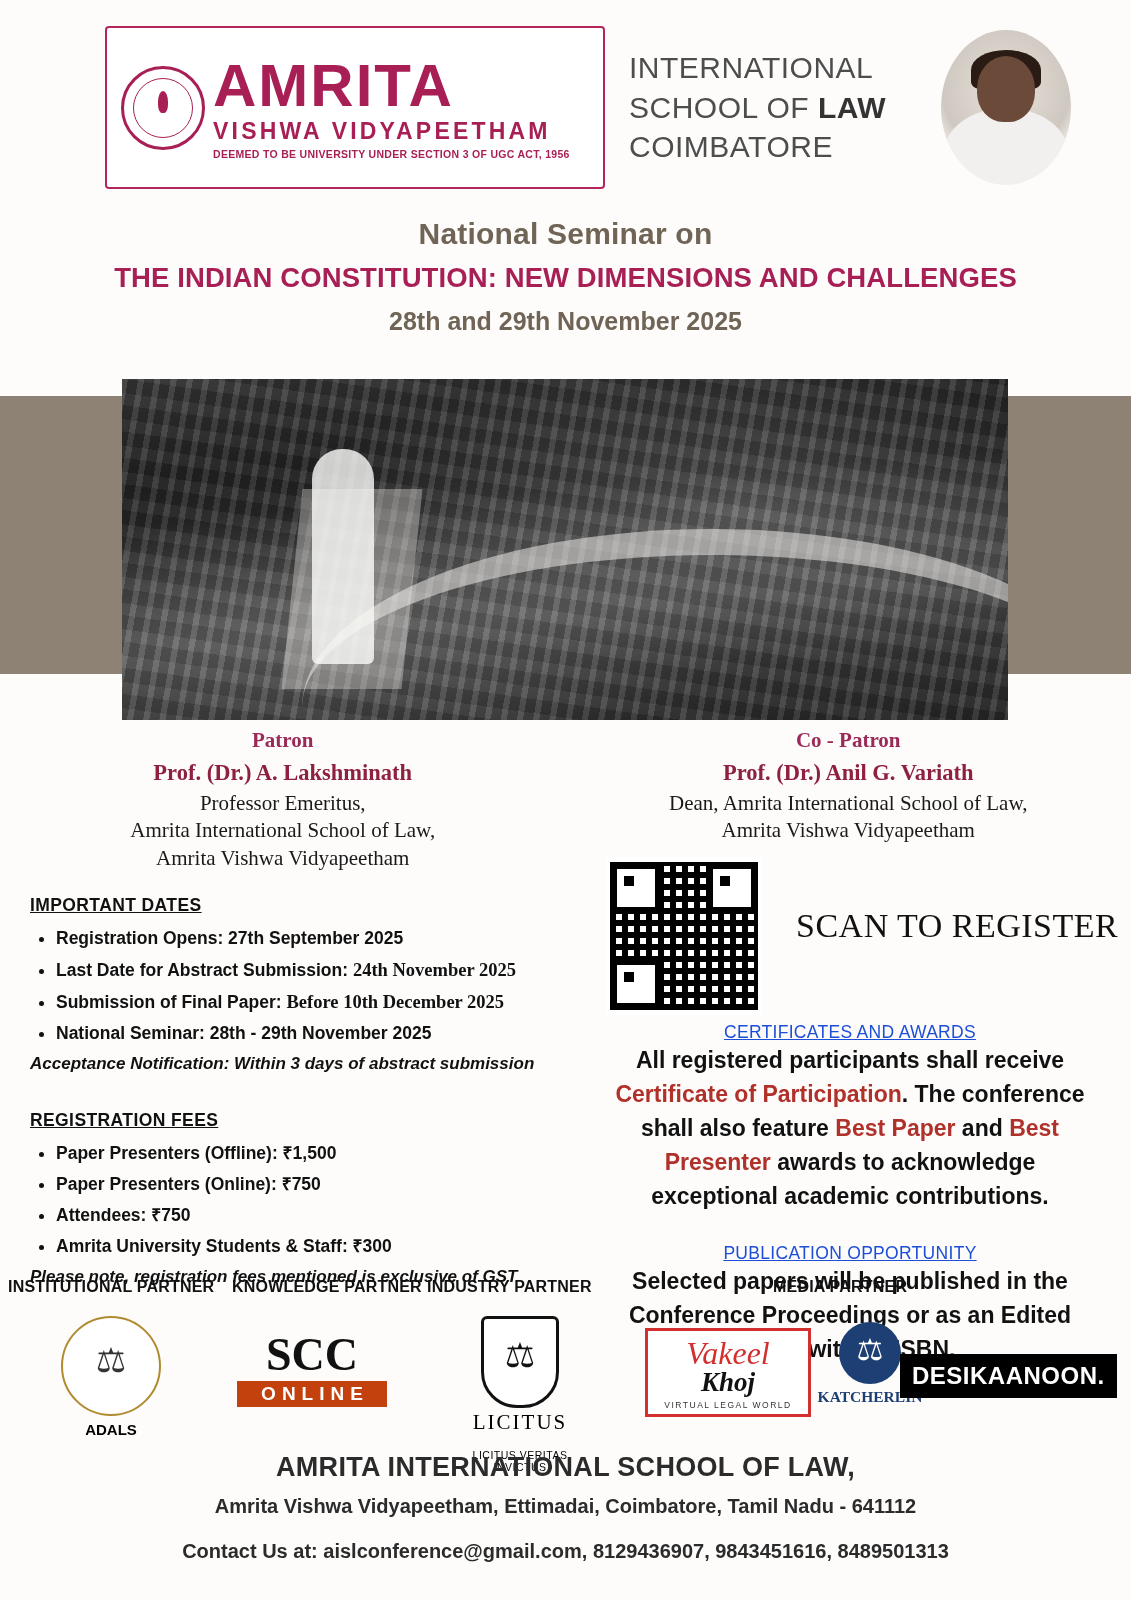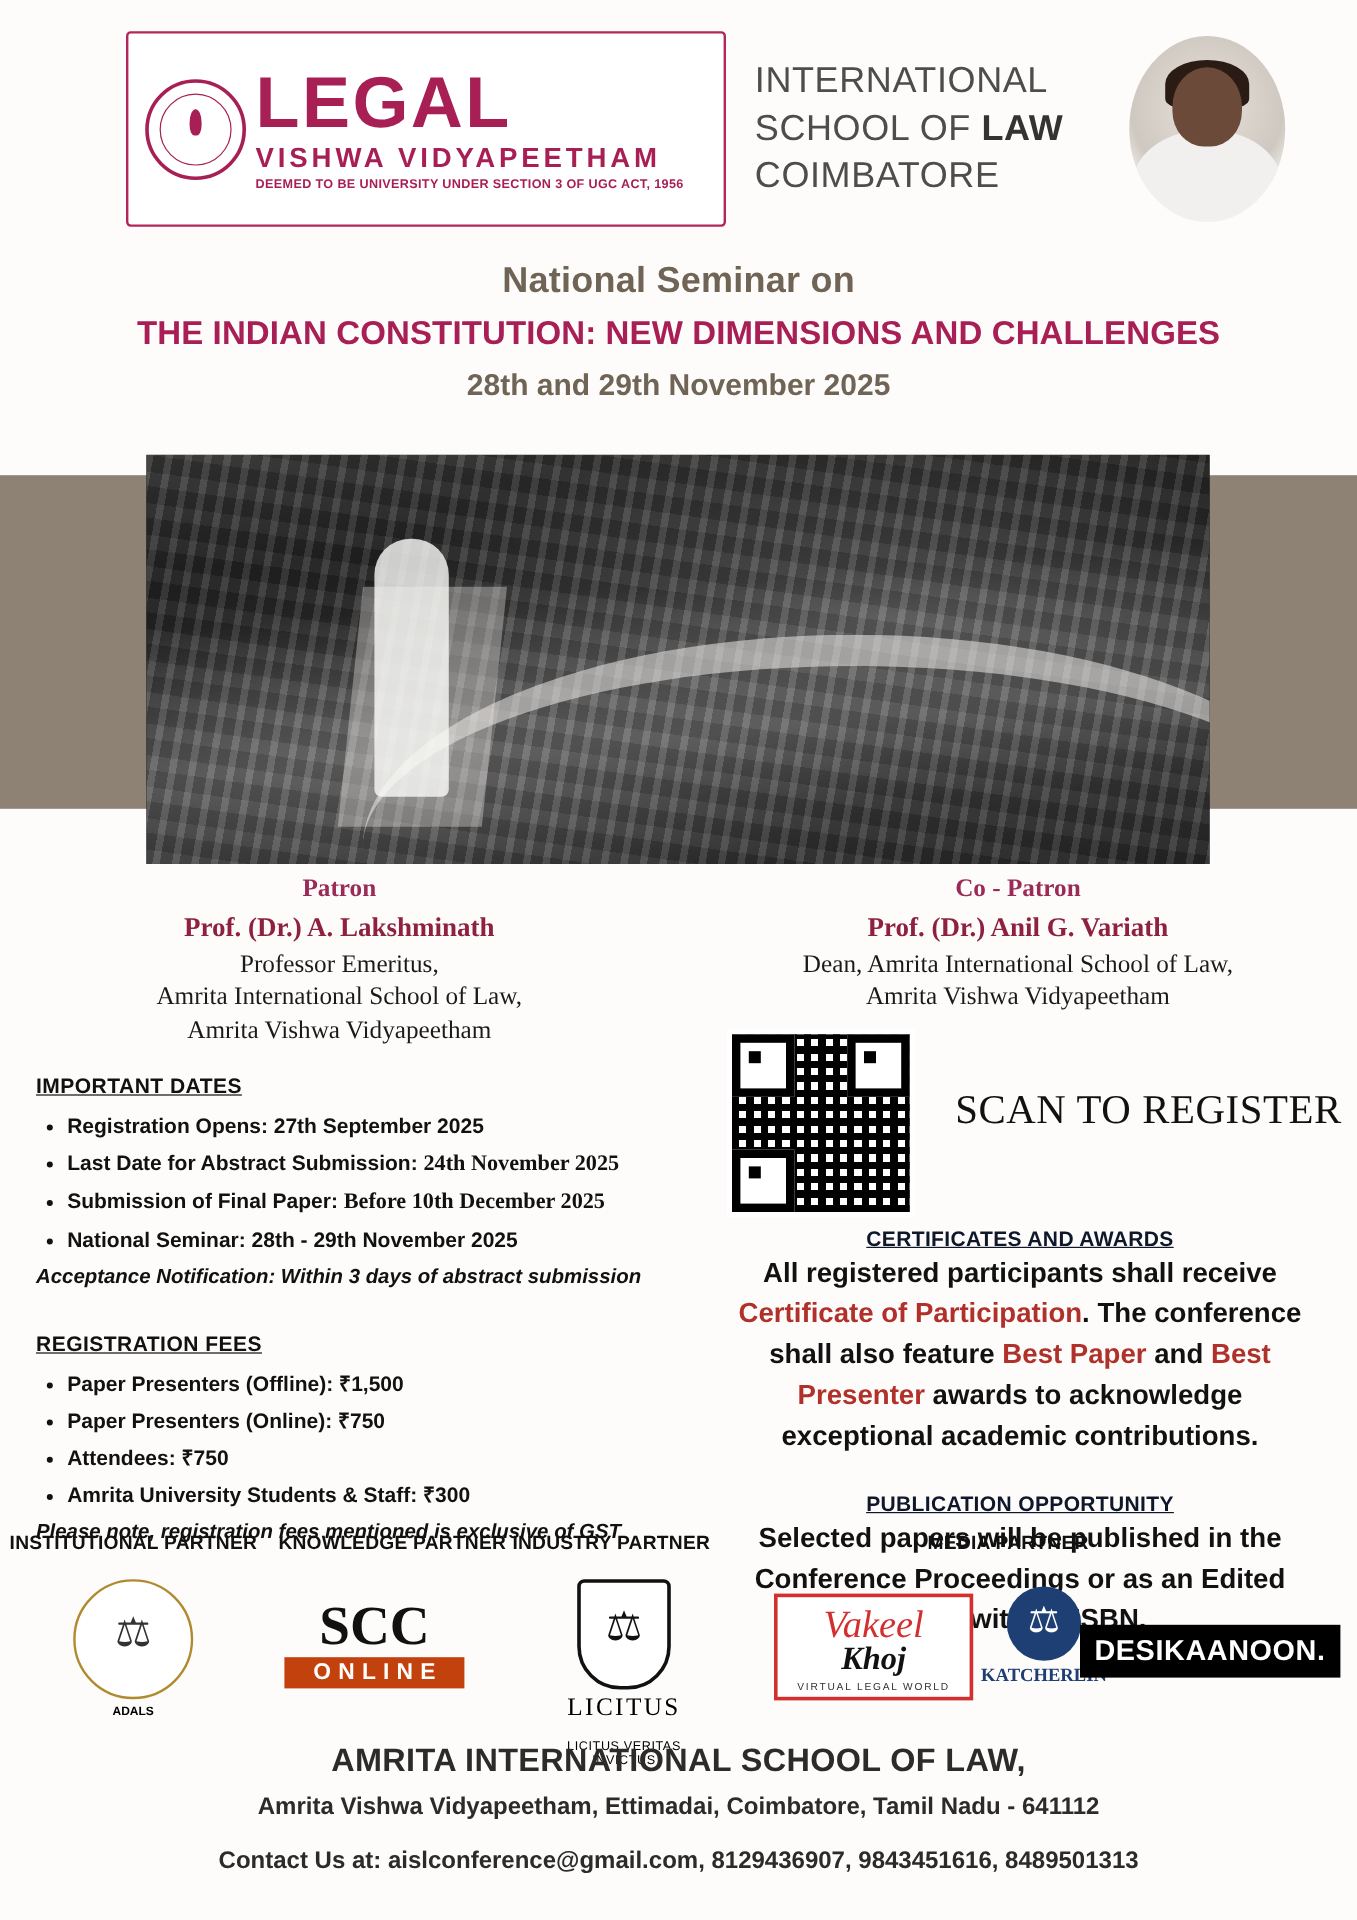--- a/index.html
+++ b/index.html
@@ -342,22 +342,22 @@
   }
   .right-col {
     position: absolute;
     left: 600px;
     top: 1022px;
     width: 500px;
     text-align: center;
   }
   .r-head {
     font-size: 17.5px;
-    font-weight: bold;
-    color: #0f172a;
+    font-weight: normal;
+    color: #1d4ed8;
     text-decoration: underline;
     letter-spacing: 0.3px;
   }
   .r-body {
     font-size: 23px;
     font-weight: bold;
     color: #111;
     line-height: 1.48;
     margin-top: 0;
   }
@@ -403,21 +403,21 @@
     background: #fff;
   }
   .adals .seal:before {
     content: "\2696";
     position: absolute;
     left: 0; right: 0; top: 22px;
     font-size: 34px;
     color: #333;
   }
   .adals .cap {
-    font-size: 10px;
+    font-size: 15px;
     font-weight: bold;
     margin-top: 5px;
   }
   .scc {
     position: absolute;
     left: 237px;
     top: 16px;
     width: 150px;
     text-align: center;
   }
@@ -570,21 +570,21 @@
 </style>
 </head>
 <body>
 
 <div class="page">
 
   <div class="header">
     <div class="logo-box">
       <div class="logo-emblem"></div>
       <div class="logo-words">
-        <div class="logo-amrita">LEGAL</div>
+        <div class="logo-amrita">AMRITA</div>
         <div class="logo-vv">VISHWA VIDYAPEETHAM</div>
         <div class="logo-deemed">DEEMED TO BE UNIVERSITY UNDER SECTION 3 OF UGC ACT, 1956</div>
       </div>
     </div>
     <div class="school-name">
       <div>INTERNATIONAL</div>
       <div><span>SCHOOL OF </span><b>LAW</b></div>
       <div>COIMBATORE</div>
     </div>
     <div class="guru-photo">

